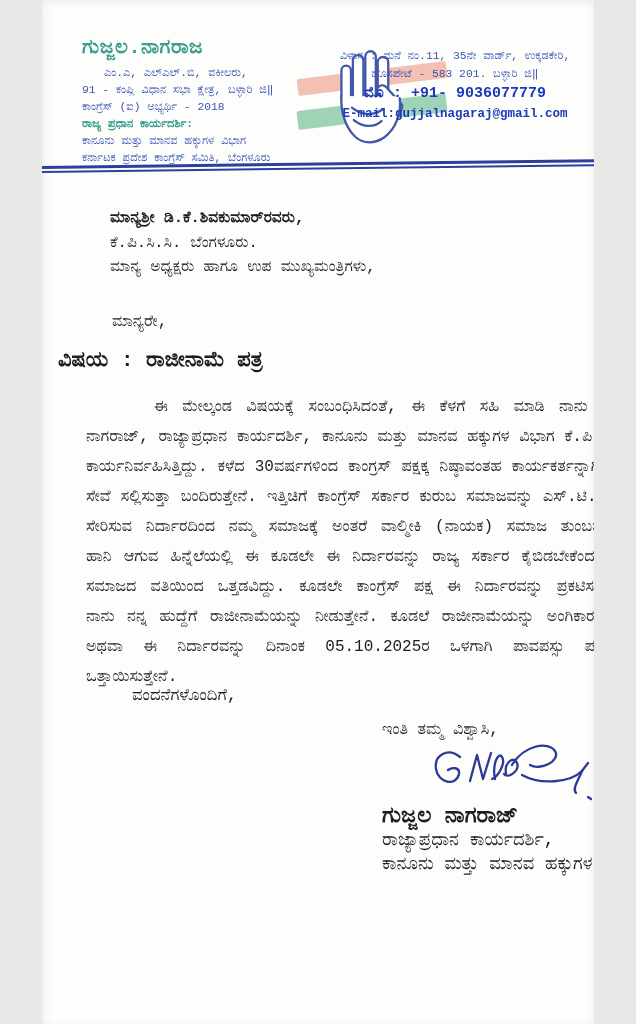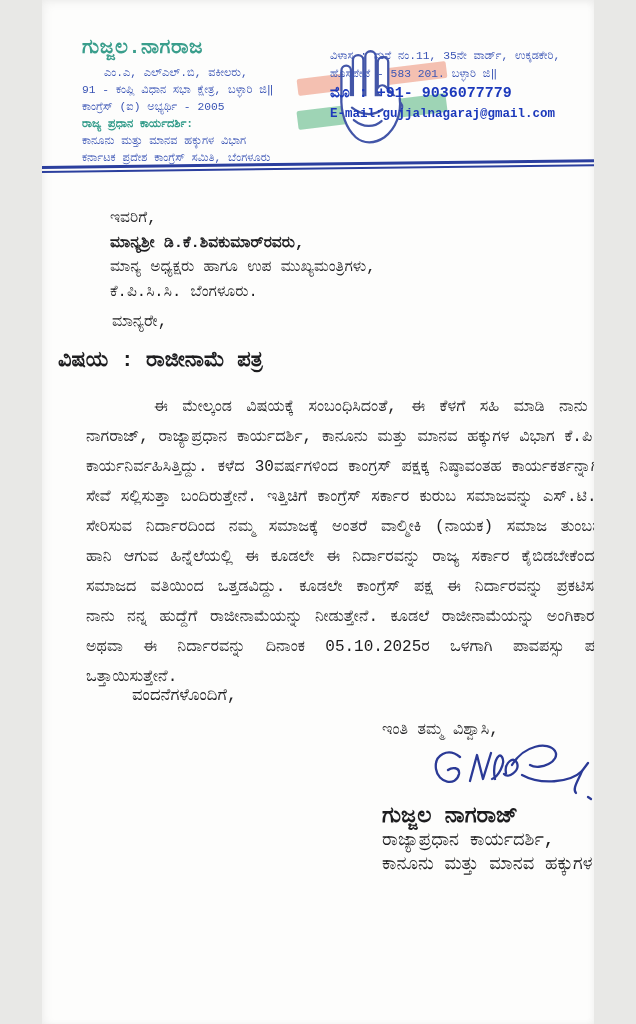--- a/index.html
+++ b/index.html
@@ -12,21 +12,21 @@
     color:#1d1d1f;
     overflow:hidden;
     box-shadow:inset 3px 3px 10px rgba(0,0,0,.05), inset -2px 0 6px rgba(0,0,0,.03);
   }
   
   .lh-left{position:absolute;top:36px;left:40px;width:235px;}
   .lh-name{font-size:20px;font-weight:bold;color:#3a9e8c;letter-spacing:.5px;margin-bottom:6px;}
   .lh-line{font-size:11.3px;line-height:17px;color:#3b55b5;}
   .lh-line.indent{padding-left:22px;}
   .lh-line.teal{color:#2f9a88;font-weight:bold;}
-  .lh-right{position:absolute;top:48px;right:14px;width:250px;text-align:left;}
+  .lh-right{position:absolute;top:48px;right:14px;width:250px;text-align:center;}
   .lh-r-line{font-size:11.3px;line-height:17.5px;color:#3b55b5;}
   .lh-r-phone{font-size:15px;line-height:22px;font-weight:bold;color:#1c39bb;}
   .lh-r-email{font-size:12.5px;line-height:18px;font-weight:bold;color:#1c39bb;}
   
   .logo{position:absolute;top:44px;left:263px;width:134px;height:112px;}
   .stripe{position:absolute;left:-8px;width:150px;border-radius:2px;transform:rotate(-7deg);}
   .stripe.saffron{top:26px;height:17px;background:#f2b5a3;opacity:.85;}
   .stripe.green{top:58px;height:19px;background:#93cfad;opacity:.9;}
   .hand{position:absolute;top:2px;left:24px;}
   
@@ -52,21 +52,21 @@
 </style>
 </head>
 <body>
 
 <div class="page">
 
   <div class="lh-left">
     <div class="lh-name">ಗುಜ್ಜಲ.ನಾಗರಾಜ</div>
     <div class="lh-line indent">ಎಂ.ಎ, ಎಲ್‌ಎಲ್.ಬಿ, ವಕೀಲರು,</div>
     <div class="lh-line">91 - ಕಂಪ್ಲಿ ವಿಧಾನ ಸಭಾ ಕ್ಷೇತ್ರ, ಬಳ್ಳಾರಿ ಜಿ‖</div>
-    <div class="lh-line">ಕಾಂಗ್ರೆಸ್ (ಐ) ಅಭ್ಯರ್ಥಿ - 2005</div>
+    <div class="lh-line">ಕಾಂಗ್ರೆಸ್ (ಐ) ಅಭ್ಯರ್ಥಿ - 2018</div>
     <div class="lh-line teal">ರಾಜ್ಯ ಪ್ರಧಾನ ಕಾರ್ಯದರ್ಶಿ:</div>
     <div class="lh-line">ಕಾನೂನು ಮತ್ತು ಮಾನವ ಹಕ್ಕುಗಳ ವಿಭಾಗ</div>
     <div class="lh-line">ಕರ್ನಾಟಕ ಪ್ರದೇಶ ಕಾಂಗ್ರೆಸ್ ಸಮಿತಿ, ಬೆಂಗಳೂರು</div>
   </div>
 
   <div class="logo">
     <div class="stripe saffron"></div>
     <div class="stripe green"></div>
     <svg class="hand" width="86" height="108" viewBox="0 0 90 112">
       <g stroke="#4356a8" stroke-width="2.4" fill="#ffffff" stroke-linecap="round" stroke-linejoin="round">
@@ -90,24 +90,23 @@
     <div class="lh-r-email">E-mail:gujjalnagaraj@gmail.com</div>
   </div>
 
   <div class="divider">
     <div class="l1"></div>
       <div class="l2"></div>
   </div>
 
 
   <div class="to-block">
-    <div>ಇವರಿಗೆ,</div>
     <div class="bold">ಮಾನ್ಯಶ್ರೀ ಡಿ.ಕೆ.ಶಿವಕುಮಾರ್‌ರವರು,</div>
+    <div>ಕೆ.ಪಿ.ಸಿ.ಸಿ. ಬೆಂಗಳೂರು.</div>
     <div>ಮಾನ್ಯ ಅಧ್ಯಕ್ಷರು ಹಾಗೂ ಉಪ ಮುಖ್ಯಮಂತ್ರಿಗಳು,</div>
-    <div>ಕೆ.ಪಿ.ಸಿ.ಸಿ. ಬೆಂಗಳೂರು.</div>
   </div>
 
   <div class="salutation">ಮಾನ್ಯರೇ,</div>
 
   <div class="subject">ವಿಷಯ : ರಾಜೀನಾಮೆ ಪತ್ರ</div>
 
   <div class="body-par">ಈ ಮೇಲ್ಕಂಡ ವಿಷಯಕ್ಕೆ ಸಂಬಂಧಿಸಿದಂತೆ, ಈ ಕೆಳಗೆ ಸಹಿ ಮಾಡಿ ನಾನು ಗುಜ್ಜಲ ನಾಗರಾಜ್, ರಾಜ್ಯಾಪ್ರಧಾನ ಕಾರ್ಯದರ್ಶಿ, ಕಾನೂನು ಮತ್ತು ಮಾನವ ಹಕ್ಕುಗಳ ವಿಭಾಗ ಕೆ.ಪಿ.ಸಿ.ಸಿ. ಕಾರ್ಯನಿರ್ವಹಿಸಿತ್ತಿದ್ದು. ಕಳೆದ 30ವರ್ಷಗಳಿಂದ ಕಾಂಗ್ರಸ್ ಪಕ್ಷಕ್ಕ ನಿಷ್ಠಾವಂತಹ ಕಾರ್ಯಕರ್ತನ್ನಾಗಿ ಪಕ್ಷಕ್ಕೆ ಸೇವೆ ಸಲ್ಲಿಸುತ್ತಾ ಬಂದಿರುತ್ತೇನೆ. ಇತ್ತಿಚಿಗೆ ಕಾಂಗ್ರೆಸ್ ಸರ್ಕಾರ ಕುರುಬ ಸಮಾಜವನ್ನು ಎಸ್.ಟಿ. ಪಟ್ಟಿಗೆ ಸೇರಿಸುವ ನಿರ್ದಾರದಿಂದ ನಮ್ಮ ಸಮಾಜಕ್ಕೆ ಅಂತರೆ ವಾಲ್ಮೀಕಿ (ನಾಯಕ) ಸಮಾಜ ತುಂಬತೊಂದರೆ ಹಾನಿ ಆಗುವ ಹಿನ್ನೆಲೆಯಲ್ಲಿ ಈ ಕೂಡಲೇ ಈ ನಿರ್ದಾರವನ್ನು ರಾಜ್ಯ ಸರ್ಕಾರ ಕೈಬಿಡಬೇಕೆಂದು ನಮ್ಮ ಸಮಾಜದ ವತಿಯಿಂದ ಒತ್ತಡವಿದ್ದು. ಕೂಡಲೇ ಕಾಂಗ್ರೆಸ್ ಪಕ್ಷ ಈ ನಿರ್ದಾರವನ್ನು ಪ್ರಕಟಿಸುವವರೆಗೆ ನಾನು ನನ್ನ ಹುದ್ದೆಗೆ ರಾಜೀನಾಮೆಯನ್ನು ನೀಡುತ್ತೇನೆ. ಕೂಡಲೆ ರಾಜೀನಾಮೆಯನ್ನು ಅಂಗಿಕಾರ ಮಾಡಿ ಅಥವಾ ಈ ನಿರ್ದಾರವನ್ನು ದಿನಾಂಕ 05.10.2025ರ ಒಳಗಾಗಿ ಪಾವಪಸ್ಸು ಪಡೆಯಲು ಒತ್ತಾಯಿಸುತ್ತೇನೆ.</div>
 
   <div class="closing">ವಂದನೆಗಳೊಂದಿಗೆ,</div>
 

